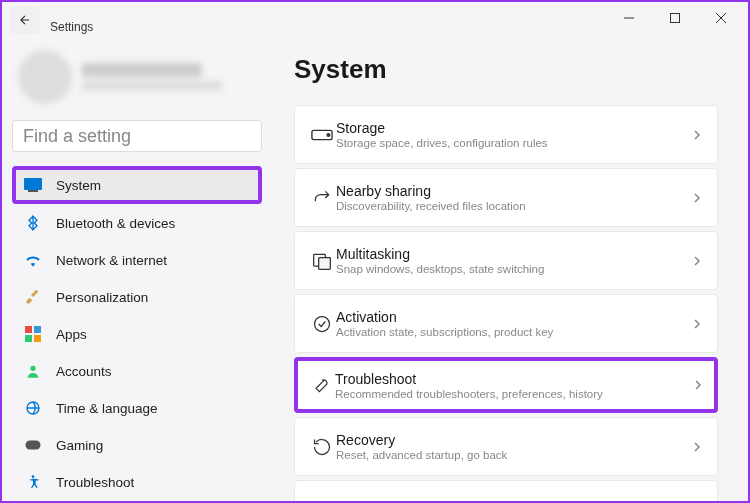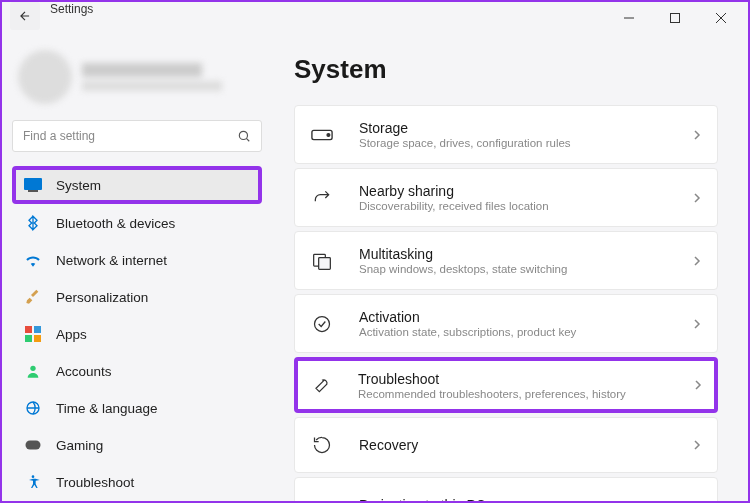--- a/index.html
+++ b/index.html
@@ -1,47 +1,47 @@
 <!DOCTYPE html>
 <html><head>
   <meta charset="utf-8">
   <style>
     * { margin: 0; padding: 0; box-sizing: border-box; font-family: 'Segoe UI', Tahoma, sans-serif; }
     body { width: 750px; height: 503px; background: #f5f5f7; border: 2px solid #9333ea; position: relative; overflow: hidden; }
     
-    .titlebar { display: flex; align-items: flex-start; height: 32px; padding: 0 4px; }
+    .titlebar { display: flex; align-items: flex-end; height: 32px; padding: 0 4px; }
     .back-btn { width: 30px; height: 28px; display: flex; align-items: center; justify-content: center; cursor: pointer; background: #f0f0f2; border-radius: 3px; margin-left: 4px; }
     .title-text { font-size: 12px; color: #333; margin-left: 10px; font-weight: 500; }
     .win-controls { margin-left: auto; display: flex; }
     .win-btn { width: 46px; height: 32px; display: flex; align-items: center; justify-content: center; cursor: pointer; }
     .win-btn svg { stroke: #333; }
     
     .content { display: flex; height: calc(100% - 32px); }
     
     .sidebar { width: 270px; padding: 8px 10px; }
     .user-section { display: flex; align-items: center; padding: 8px 6px 16px; gap: 10px; }
     .avatar { width: 54px; height: 54px; border-radius: 50%; background: #ddd; filter: blur(3px); }
     .user-text { filter: blur(3px); }
     .user-name { font-size: 14px; font-weight: 600; color: #333; background: #ccc; width: 120px; height: 14px; margin-bottom: 4px; }
     .user-email { font-size: 11px; color: #666; background: #ddd; width: 140px; height: 10px; }
     
     .search-box { display: flex; align-items: center; background: #fff; border: 1px solid #ddd; border-radius: 3px; height: 32px; padding: 0 10px; margin-bottom: 14px; }
-    .search-box input { border: none; outline: none; flex: 1; font-size: 12px; background: transparent; color: #0c4a6e; }
+    .search-box input { border: none; outline: none; flex: 1; font-size: 18px; background: transparent; color: #0c4a6e; }
     .search-box input::placeholder { color: #888; }
     
     .nav-item { display: flex; align-items: center; height: 36px; padding: 0 12px; border-radius: 4px; cursor: pointer; gap: 14px; margin-bottom: 1px; }
     .nav-item.active { background: #eaeaea; }
     .nav-item.active-highlight { border: 4px solid #9333ea; padding: 0 8px; height: 38px; }
     .nav-icon { width: 18px; height: 18px; display: flex; align-items: center; justify-content: center; }
     .nav-label { font-size: 13.5px; color: #222; }
     
     .main { flex: 1; padding: 20px 30px 0 22px; overflow-y: hidden; }
     .page-title { font-size: 26px; font-weight: 600; color: #1a1a1a; margin-bottom: 20px; }
     
-    .card { background: #fff; border: 1px solid #e8e8e8; border-radius: 4px; display: flex; align-items: center; padding: 14px 16px; margin-bottom: 4px; cursor: pointer; gap: 26px; min-height: 56px; }
+    .card { background: #fff; border: 1px solid #e8e8e8; border-radius: 4px; display: flex; align-items: center; padding: 14px 16px; margin-bottom: 4px; cursor: pointer; gap: 3px; min-height: 56px; }
     .card.highlight { border: 4px solid #9333ea; padding: 0 12px; }
     .card-icon { width: 22px; height: 22px; display: flex; align-items: center; justify-content: center; flex-shrink: 0; }
     .card-text { flex: 1; }
     .card-title { font-size: 14px; color: #1a1a1a; margin-bottom: 1px; }
     .card-sub { font-size: 11.5px; color: #888; }
     .chevron { color: #888; flex-shrink: 0; }
   </style>
 </head>
 <body>
 
@@ -253,20 +253,21 @@
     </div>
 
     <div class="card">
       <span class="card-icon">
           <svg width="20" height="20" viewBox="0 0 24 24" fill="none" stroke="#333" stroke-width="1.5">
             <path d="M3 12a9 9 0 109-9 9 9 0 00-7 3M3 3v5h5"></path>
           </svg>
         </span>
       <div class="card-text">
         <div class="card-title">Recovery</div>
+        <div class="card-sub">Reset, advanced startup, go back</div>
       </div>
       <svg class="chevron" width="8" height="12" viewBox="0 0 8 12" fill="none" stroke="#888" stroke-width="1.5">
           <path d="M2 2l4 4-4 4"></path>
         </svg>
     </div>
 
     <div class="card">
       <span class="card-icon"></span>
       <div class="card-text">
         <div class="card-title">Projecting to this PC</div>

